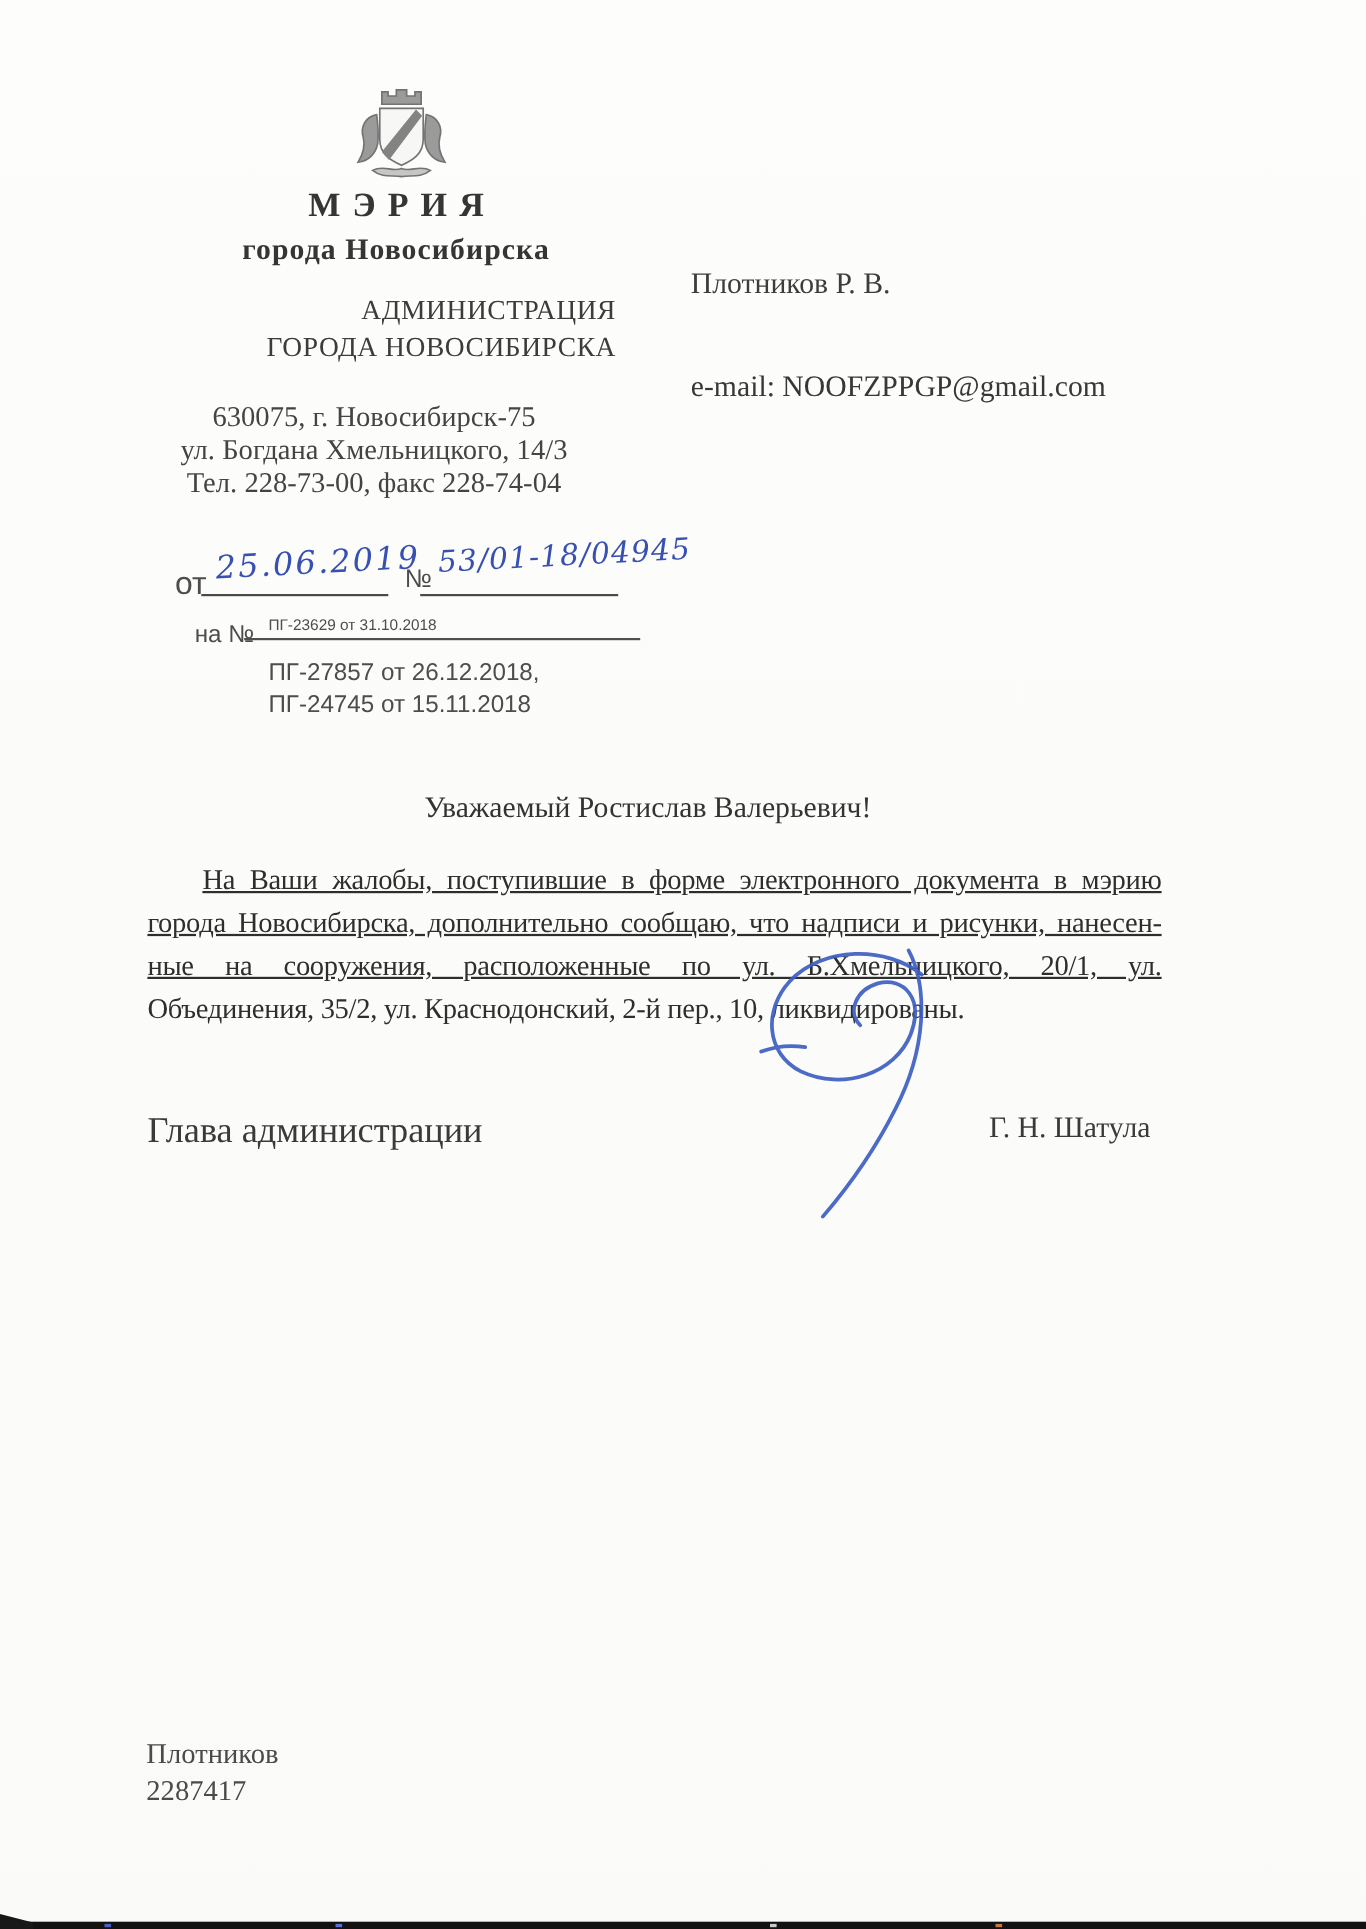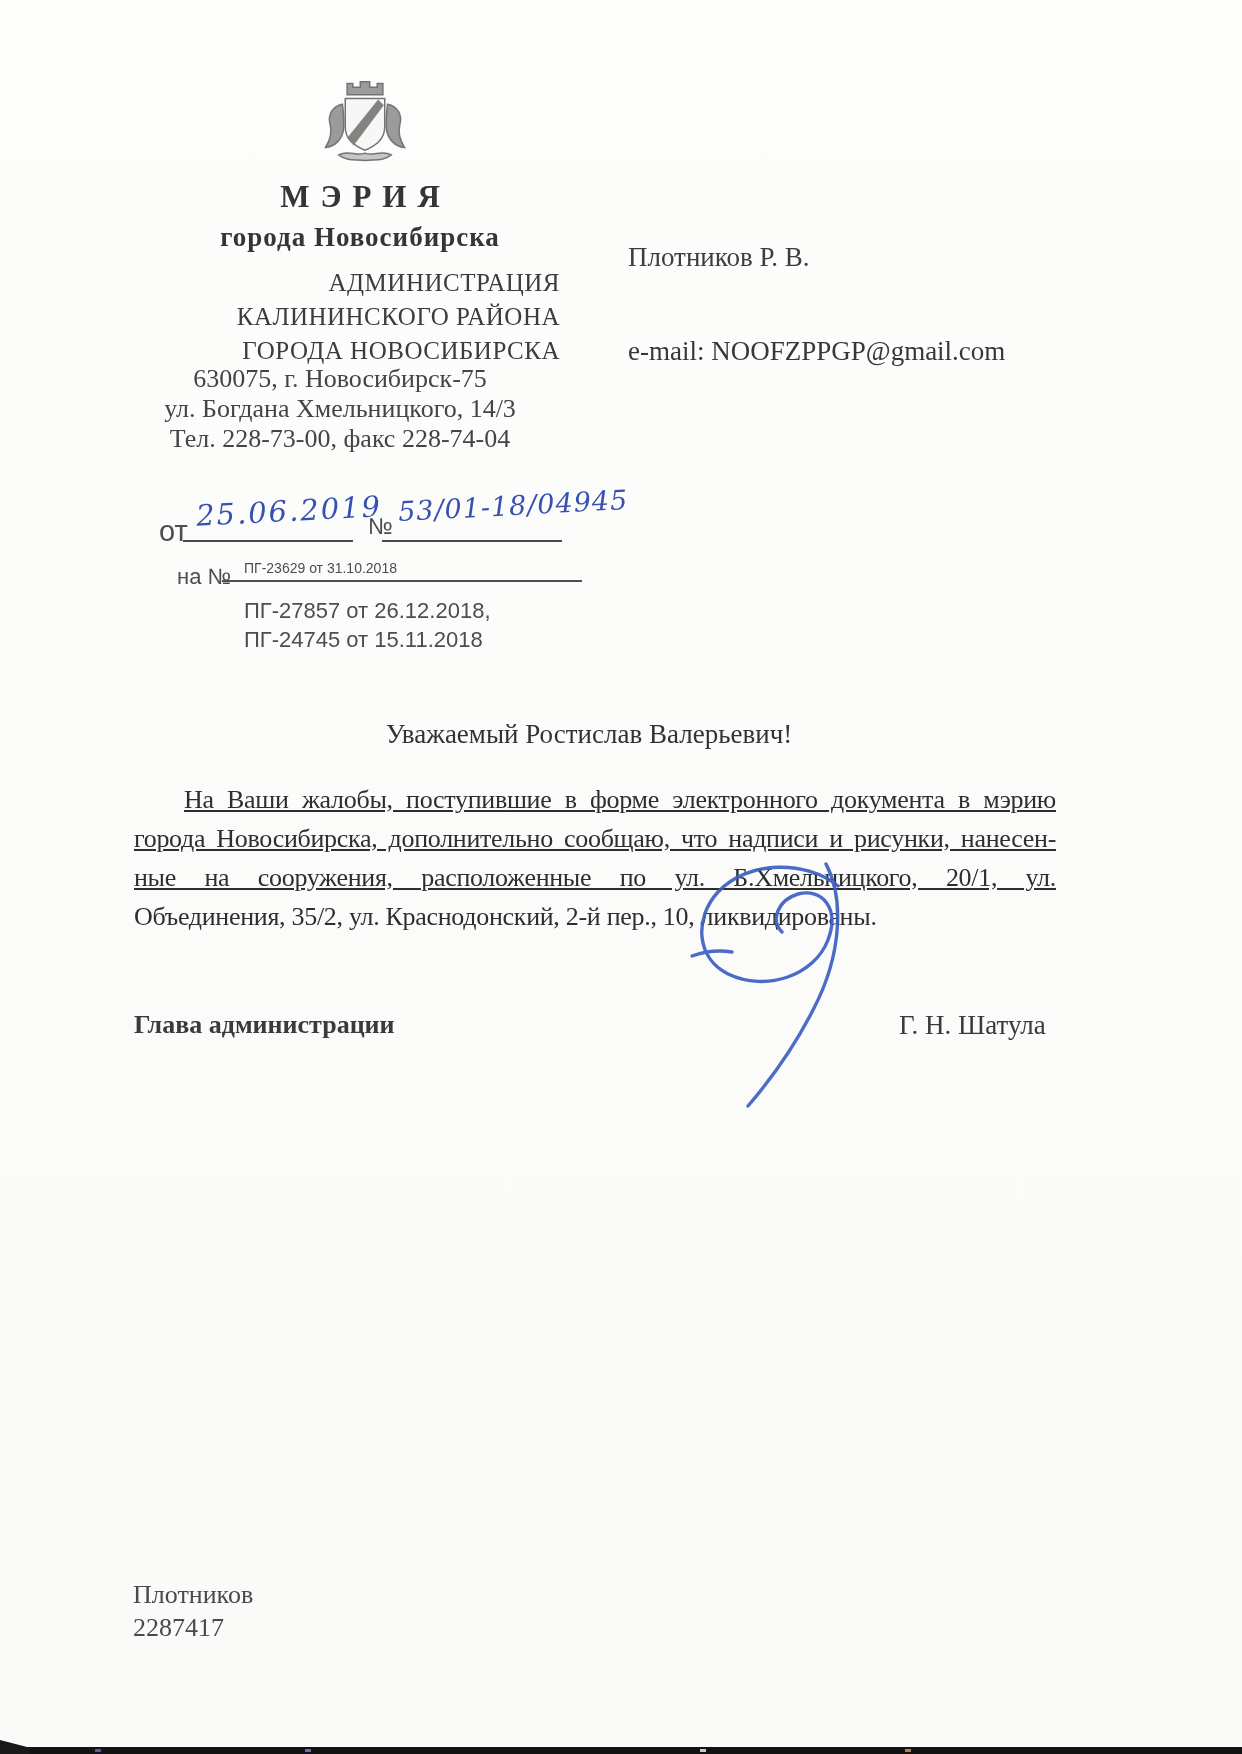--- a/index.html
+++ b/index.html
@@ -8,21 +8,21 @@
     width:1242px;height:1754px;
     margin:0 auto;
     background:linear-gradient(180deg,#fdfdfc 0%,#fbfbf9 60%,#fafaf8 100%);
     overflow:hidden;
     font-family:"Liberation Serif", serif;
     color:#3a3a3a;
   }
   
   .emblem{position:absolute;left:318px;top:74px;width:94px;height:98px;opacity:.85;}
   
-  .mayor{position:absolute;left:140px;top:168px;width:440px;text-align:center;font-weight:bold;color:#353535;margin-top:11px;}
+  .mayor{position:absolute;left:140px;top:168px;width:440px;text-align:center;font-weight:bold;color:#353535;}
   .mayor-1{font-size:31px;letter-spacing:11px;text-indent:11px;}
   .mayor-2{font-size:27px;margin-top:7px;letter-spacing:1px;}
   
   .orgname{position:absolute;left:120px;top:266px;width:440px;text-align:right;font-size:25px;line-height:34px;color:#3c3c3c;letter-spacing:.5px;}
   .orgaddr{position:absolute;left:120px;top:364px;width:440px;text-align:center;font-size:26px;line-height:30px;color:#444;}
   
   .sansline{font-family:"Liberation Sans", sans-serif;color:#4d4d4d;}
   .out-from{position:absolute;left:159px;top:515px;font-size:29px;}
   .out-no{position:absolute;left:368px;top:513px;font-size:23px;}
   .hand{font-family:"DejaVu Serif", serif;font-style:italic;color:#3750b2;}
@@ -38,21 +38,21 @@
   .in-ref3{position:absolute;left:244px;top:627px;font-size:22px;}
   
   .recipient-name{position:absolute;left:628px;top:242px;font-size:27px;color:#3d3d3d;}
   .recipient-email{position:absolute;left:628px;top:336px;font-size:27px;color:#383838;}
   
   .salutation{position:absolute;left:0;top:719px;width:1178px;text-align:center;font-size:27px;color:#333;}
   .body-block{position:absolute;left:134px;top:780px;width:922px;font-size:26px;line-height:39px;color:#2e2e2e;letter-spacing:-0.3px;}
   .jl{text-align:justify;text-align-last:justify;text-decoration:underline;}
   .indent{padding-left:50px;}
   
-  .sig-title{position:absolute;left:134px;top:1010px;font-size:26px;color:#3a3a3a;font-weight:bold;}
+  .sig-title{position:absolute;left:134px;top:1010px;font-size:33px;color:#3a3a3a;}
   .sig-name{position:absolute;left:899px;top:1010px;font-size:27px;color:#3a3a3a;}
   .signature{position:absolute;left:686px;top:858px;width:180px;height:250px;}
   
   .exec-name{position:absolute;left:133px;top:1580px;font-size:26px;color:#4a4a4a;}
   .exec-phone{position:absolute;left:133px;top:1613px;font-size:26px;color:#4a4a4a;}
   
   .bottom-strip{position:absolute;left:0;right:0;bottom:0;height:7px;background:#121212;}
   .bottom-wedge{position:absolute;left:0;bottom:0;width:30px;height:14px;background:#181818;clip-path:polygon(0 0,100% 55%,100% 100%,0 100%);}
   .speck{position:absolute;bottom:2px;width:6px;height:3px;}
   .sp1{left:95px;background:#4a5fc0;}
@@ -83,21 +83,20 @@
     </g>
   </svg>
 
   <div class="mayor">
     <div class="mayor-1">МЭРИЯ</div>
     <div class="mayor-2">города Новосибирска</div>
   </div>
 
   <div class="orgname">
     <div>АДМИНИСТРАЦИЯ</div>
-    <div>КАЛИНИНСКОГО РАЙОНА</div>
     <div>ГОРОДА НОВОСИБИРСКА</div>
   </div>
 
   <div class="orgaddr">
     <div>630075, г. Новосибирск-75</div>
     <div>ул. Богдана Хмельницкого, 14/3</div>
     <div>Тел. 228-73-00, факс 228-74-04</div>
   </div>
 
   <div class="out-from sansline">от</div>

